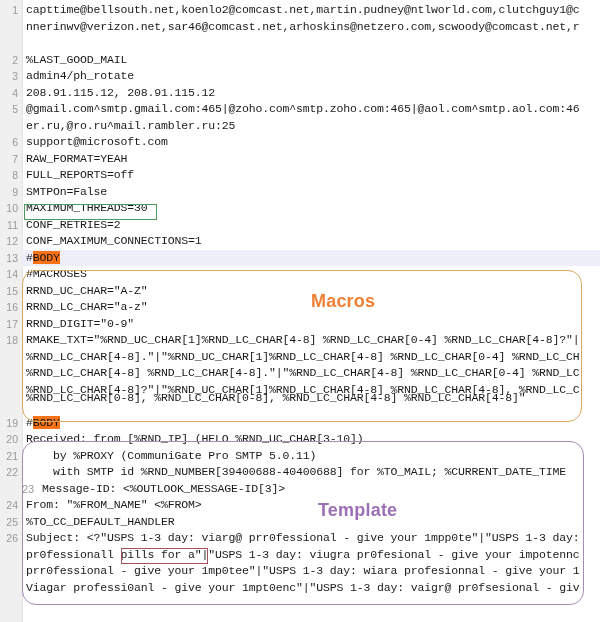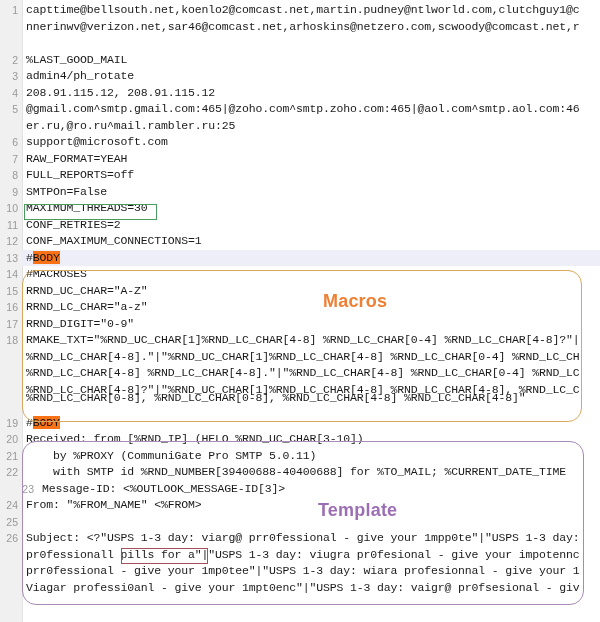--- a/index.html
+++ b/index.html
@@ -145,21 +145,21 @@
   
   .anno {
     position: absolute;
     z-index: 6;
     font-family: "Liberation Sans", sans-serif;
     font-weight: bold;
     font-size: 18px;
     letter-spacing: 0.2px;
   }
   .anno-macros {
-    left: 323px;
+    left: 311px;
     top: 291px;
     color: #ef8033;
   }
   .anno-template {
     left: 318px;
     top: 500px;
     color: #9c6fb5;
   }
 </style>
 </head>
@@ -194,21 +194,21 @@
       <div class="row" style="position: absolute; left: 0px; top: 348.5px; width: 600px;"><span class="ln"></span><span class="txt">%RND_LC_CHAR[4-8]."|"%RND_UC_CHAR[1]%RND_LC_CHAR[4-8] %RND_LC_CHAR[0-4] %RND_LC_CH</span></div>
       <div class="row" style="position: absolute; left: 0px; top: 365px; width: 600px; padding-left: 21px;"><span class="ln"></span><span class="txt">%RND_LC_CHAR[4-8] %RND_LC_CHAR[4-8]."|"%RND_LC_CHAR[4-8] %RND_LC_CHAR[0-4] %RND_LC</span></div>
       <div class="row" style="position: absolute; left: 0px; top: 381.5px; width: 600px;"><span class="ln"></span><span class="txt">%RND_LC_CHAR[4-8]?"|"%RND_UC_CHAR[1]%RND_LC_CHAR[4-8] %RND_LC_CHAR[4-8], %RND_LC_C</span></div>
       <div class="row" style="position: absolute; left: 0px; top: 390px; width: 600px; padding-left: 8px;"><span class="ln"></span><span class="txt">%RND_LC_CHAR[0-8], %RND_LC_CHAR[0-8], %RND_LC_CHAR[4-8] %RND_LC_CHAR[4-8]"</span></div>
       <div class="row" style="position: absolute; left: 0px; top: 414.5px; width: 600px;"><span class="ln">19</span><span class="txt">#<span class="kw-green">BODY</span></span></div>
       <div class="row" style="position: absolute; left: 0px; top: 431px; width: 600px;"><span class="ln">20</span><span class="txt">Received: from [%RND_IP] (HELO %RND_UC_CHAR[3-10])</span></div>
       <div class="row" style="position: absolute; left: 0px; top: 447.5px; width: 600px;"><span class="ln">21</span><span class="txt">    by %PROXY (CommuniGate Pro SMTP 5.0.11)</span></div>
       <div class="row" style="position: absolute; left: 0px; top: 464px; width: 600px; padding-left: 36px;"><span class="ln">22</span><span class="txt">    with SMTP id %RND_NUMBER[39400688-40400688] for %TO_MAIL; %CURRENT_DATE_TIME</span></div>
       <div class="row" style="position: absolute; left: 16px; top: 480.5px; width: 600px;"><span class="ln">23</span><span class="txt">Message-ID: &lt;%OUTLOOK_MESSAGE-ID[3]&gt;</span></div>
       <div class="row" style="position: absolute; left: 0px; top: 497px; width: 552px;"><span class="ln">24</span><span class="txt">From: "%FROM_NAME" &lt;%FROM&gt;</span></div>
-      <div class="row" style="position: absolute; left: 0px; top: 513.5px; width: 600px;"><span class="ln">25</span></div>
+      <div class="row" style="position: absolute; left: 0px; top: 513.5px; width: 600px;"><span class="ln">25</span><span class="txt">%TO_CC_DEFAULT_HANDLER</span></div>
       <div class="row" style="position: absolute; left: 0px; top: 530px; width: 600px;"><span class="ln">26</span><span class="txt">Subject: &lt;?"USPS 1-3 day: viarg@ prr0fessional - give your 1mpp0te"|"USPS 1-3 day:</span></div>
       <div class="row" style="position: absolute; left: 0px; top: 546.5px; width: 600px;"><span class="ln"></span><span class="txt">pr0fessionall pills for a"|"USPS 1-3 day: viugra pr0fesional - give your impotennc</span></div>
       <div class="row" style="position: absolute; left: 0px; top: 563px; width: 600px;"><span class="ln"></span><span class="txt">prr0fessional - give your 1mp0tee"|"USPS 1-3 day: wiara profesionnal - give your 1</span></div>
       <div class="row" style="position: absolute; left: 0px; top: 579.5px; width: 520px; padding-left: 20px;"><span class="ln"></span><span class="txt">Viagar professi0anl - give your 1mpt0enc"|"USPS 1-3 day: vaigr@ pr0fsesional - giv</span></div>
     </div>
 
   <div class="box-green"></div>
   <div class="box-red"></div>
   <div class="box-macros"></div>
   <div class="box-template"></div>

